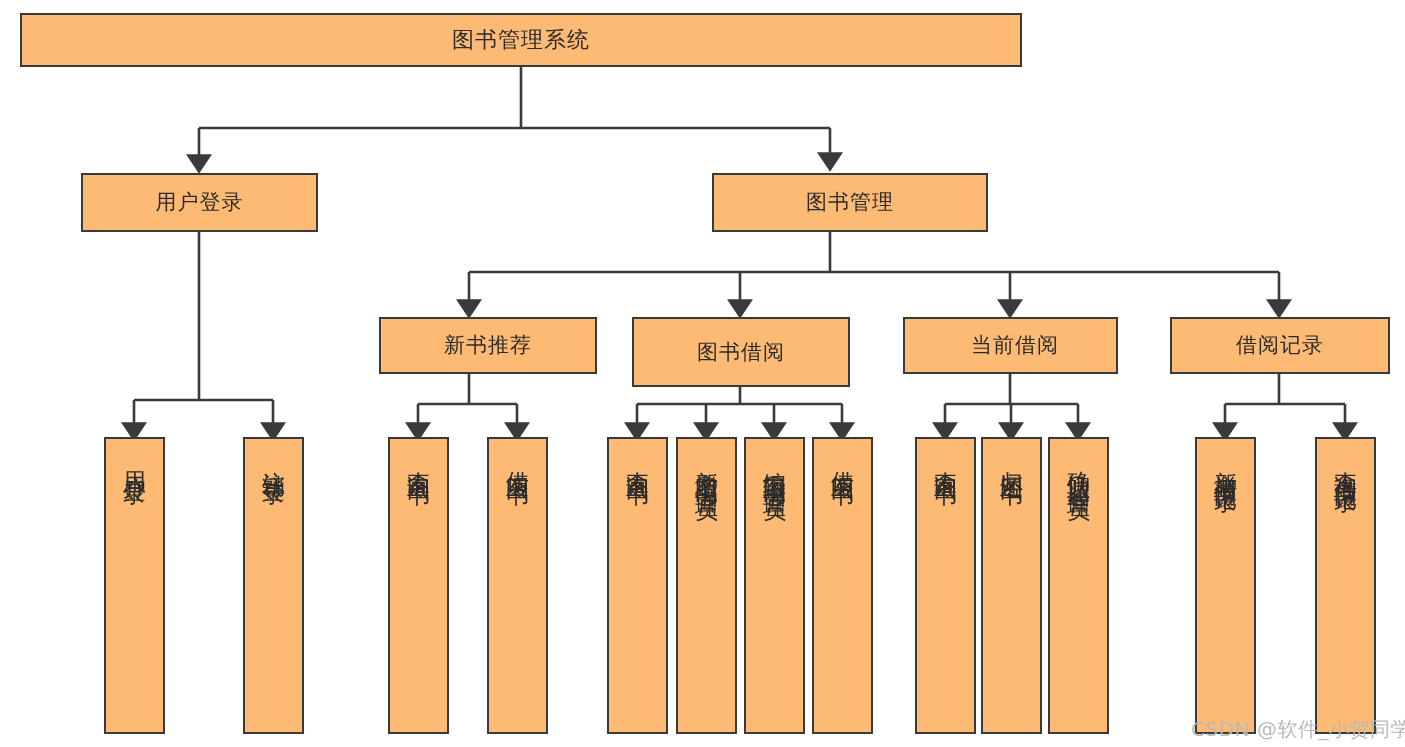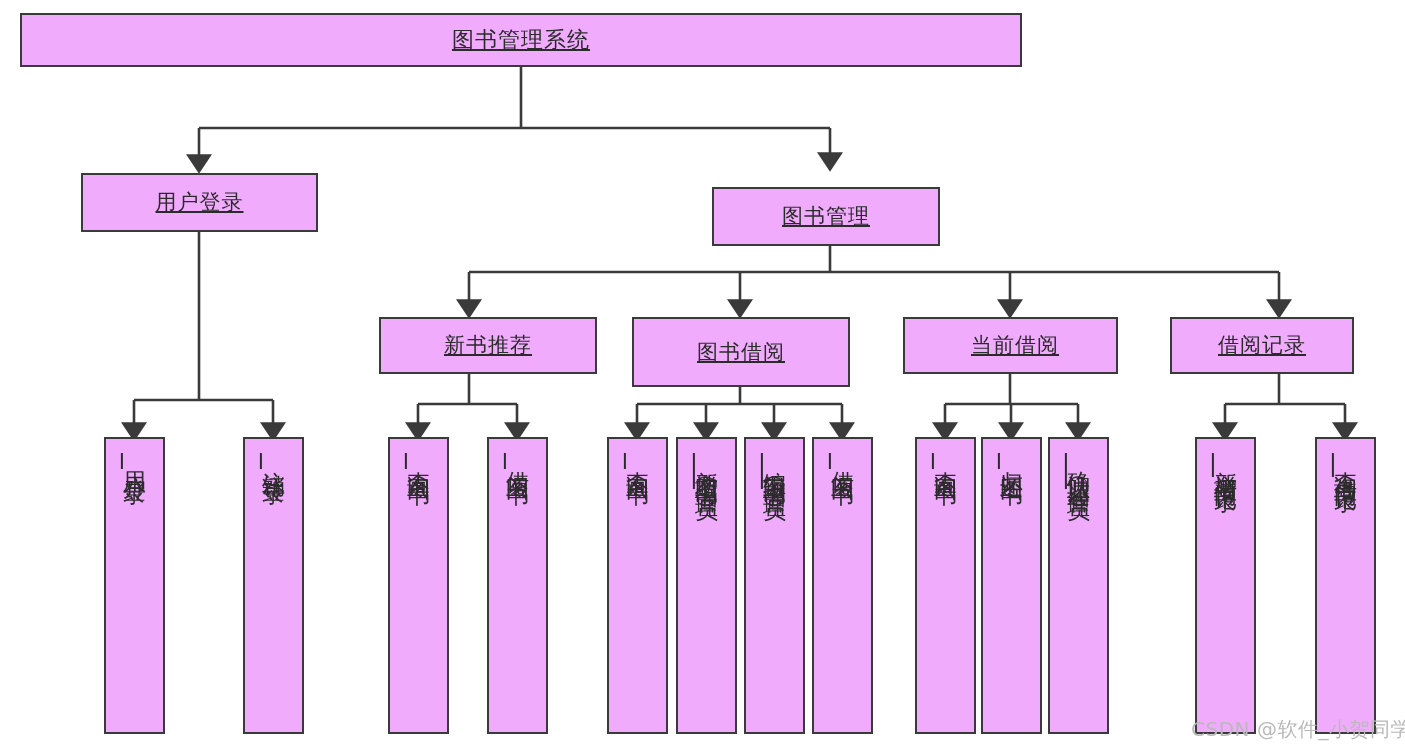--- a/index.html
+++ b/index.html
@@ -18,27 +18,26 @@
   svg.edges{
     position:absolute;
     left:0; top:0;
     width:1405px;
     height:747px;
     pointer-events:none;
   }
   .node{
     position:absolute;
     box-sizing:border-box;
-    background:#f0abfc;
+    background:#fdba74;
     border:2.5px solid #3a3a3a;
     display:flex;
     align-items:center;
     justify-content:center;
     color:#2b2b2b;
-    text-decoration:underline;
   }
   .node .label{
     font-size:21px;
     line-height:1.25;
     letter-spacing:1px;
     white-space:nowrap;
     color:#2b2b2b;
   }
   .node.vertical{
     align-items:flex-start;
@@ -119,34 +118,34 @@
     </g>
   </svg>
 
   <div class="node root" style="left:20px; top:13px; width:1002px; height:54px;">
     <span class="label">图书管理系统</span>
   </div>
 
   <div class="node" style="left:81px; top:173px; width:237px; height:59px;">
     <span class="label">用户登录</span>
   </div>
-  <div class="node" style="left:712px; top:187px; width:228px; height:59px;">
+  <div class="node" style="left:712px; top:173px; width:276px; height:59px;">
     <span class="label">图书管理</span>
   </div>
 
   <div class="node" style="left:379px; top:317px; width:218px; height:57px;">
     <span class="label">新书推荐</span>
   </div>
   <div class="node" style="left:632px; top:317px; width:218px; height:70px;">
     <span class="label">图书借阅</span>
   </div>
   <div class="node" style="left:903px; top:317px; width:215px; height:57px;padding-left:9px;">
     <span class="label">当前借阅</span>
   </div>
-  <div class="node" style="left:1170px; top:317px; width:184px; height:57px;">
+  <div class="node" style="left:1170px; top:317px; width:220px; height:57px;">
     <span class="label">借阅记录</span>
   </div>
 
   <div class="node vertical" style="left:104px; top:437px; width:61px; height:297px;">
     <span class="label">用户登录</span>
   </div>
   <div class="node vertical" style="left:243px; top:437px; width:61px; height:297px;">
     <span class="label">注销登录</span>
   </div>
 

